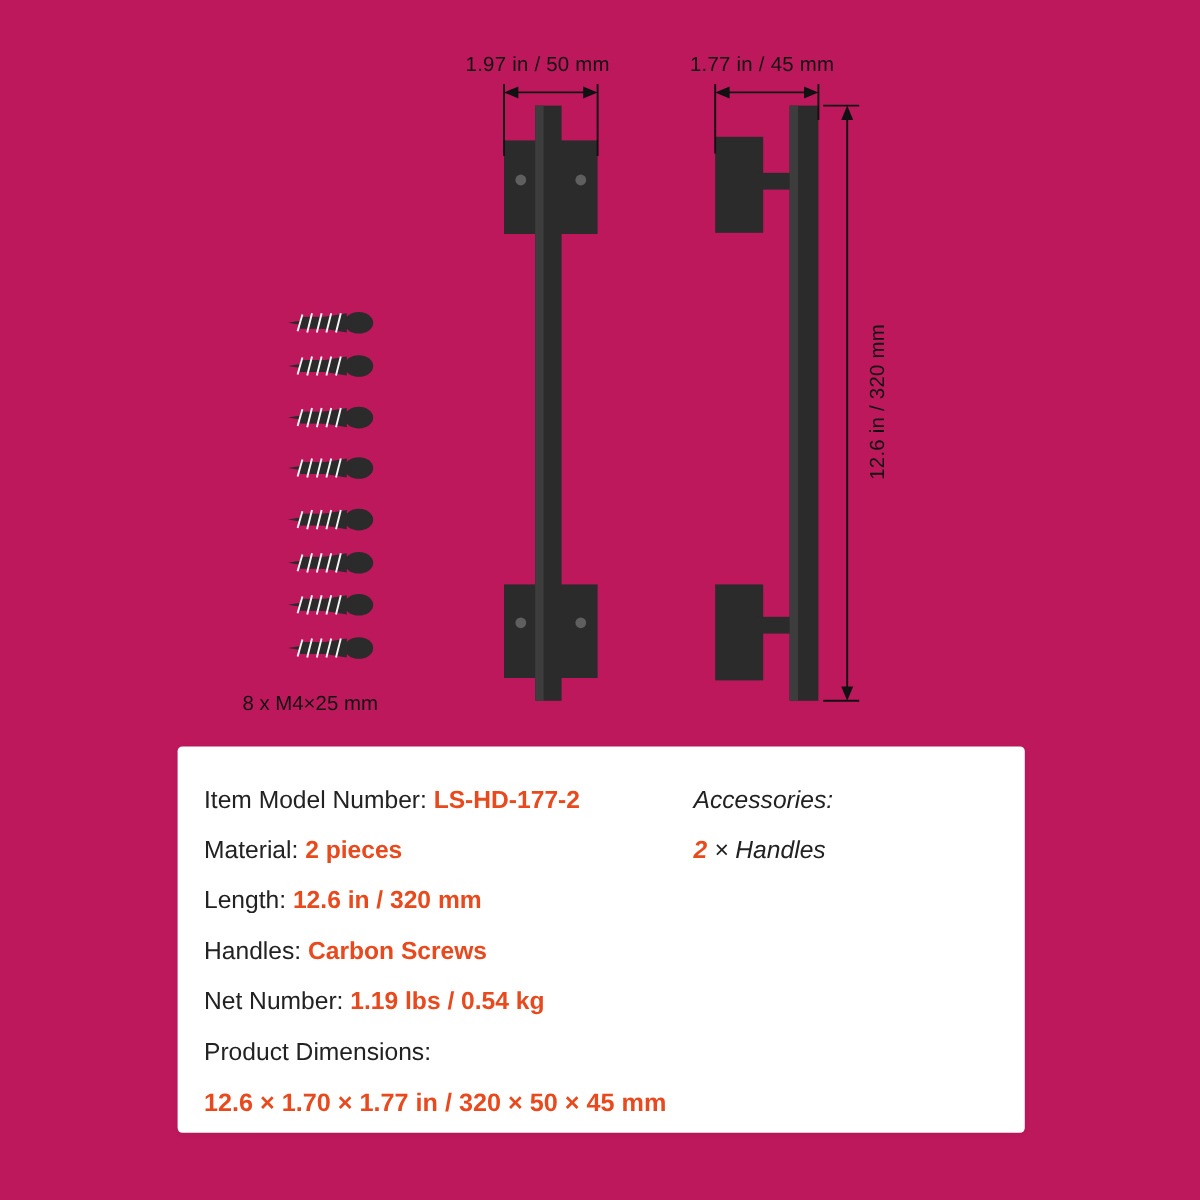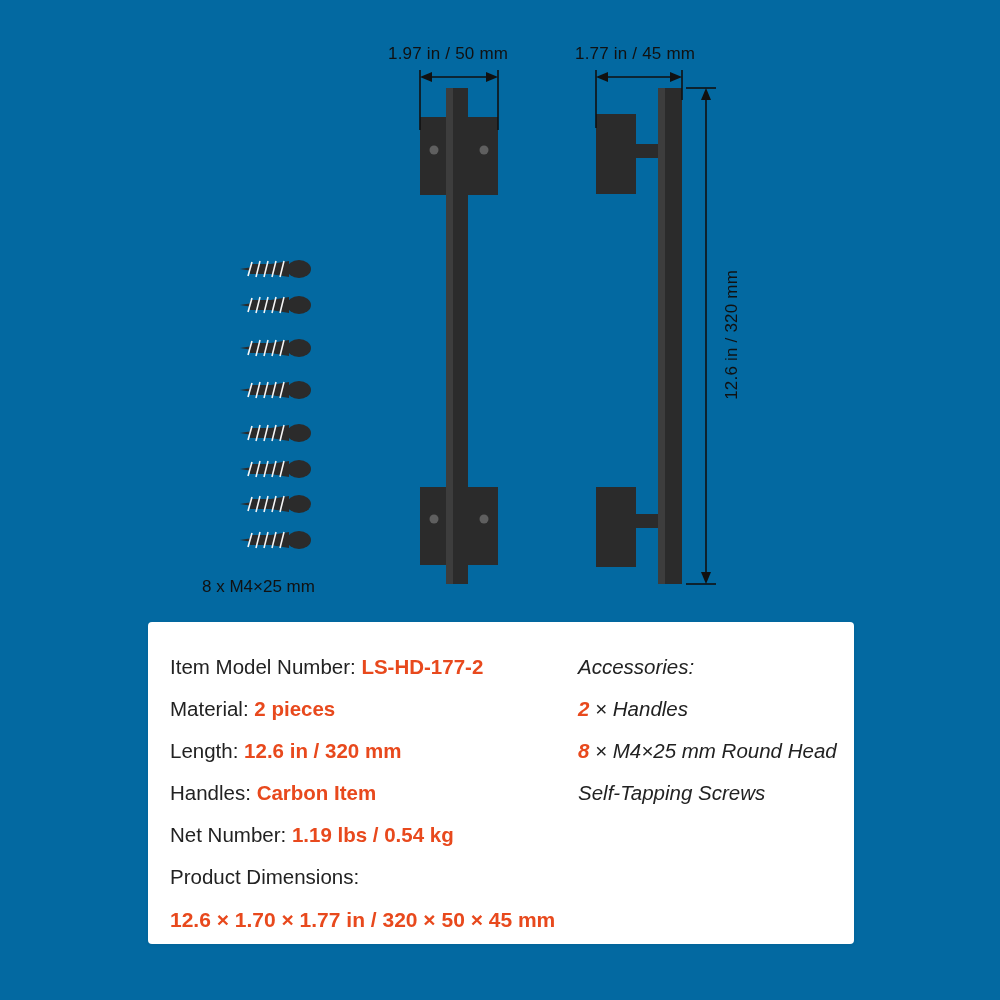--- a/index.html
+++ b/index.html
@@ -13,21 +13,21 @@
     font-family: "Liberation Sans", sans-serif;
     color: #1a1a1a;
     position: relative;
     overflow: hidden;
   }
   #canvas {
     position: absolute;
     left: 0; top: 0;
     width: 1000px;
     height: 1000px;
-    background: #0369a1;
+    background: #be185d;
   }
 
   
   .diagram {
     position: absolute;
     left: 0; top: 0;
     width: 1000px;
     height: 620px;
   }
 
@@ -312,21 +312,21 @@
           <span class="spec-val">2 pieces</span>
         </div>
 
         <div class="spec-row">
           <span>Length:</span>
           <span class="spec-val">12.6 in / 320 mm</span>
         </div>
 
         <div class="spec-row">
           <span>Handles:</span>
-          <span class="spec-val">Carbon Item</span>
+          <span class="spec-val">Carbon Screws</span>
         </div>
 
         <div class="spec-row">
           <span>Net Number:</span>
           <span class="spec-val">1.19 lbs / 0.54 kg</span>
         </div>
 
         <div class="spec-row">
           <span>Product Dimensions:</span>
         </div>
@@ -336,23 +336,18 @@
 
       <div class="col-right">
         <div class="acc-title">Accessories:</div>
 
         <div class="acc-row">
           <span class="acc-num">2</span>
           <span>×</span>
           <span>Handles</span>
         </div>
 
-        <div class="acc-wrap">
-          <span class="acc-num">8</span>
-          <span>×</span>
-          <span>M4×25 mm Round Head Self-Tapping Screws</span>
-        </div>
       </div>
 
     </div>
   </div>
 
 </div>
 
 </body></html>

